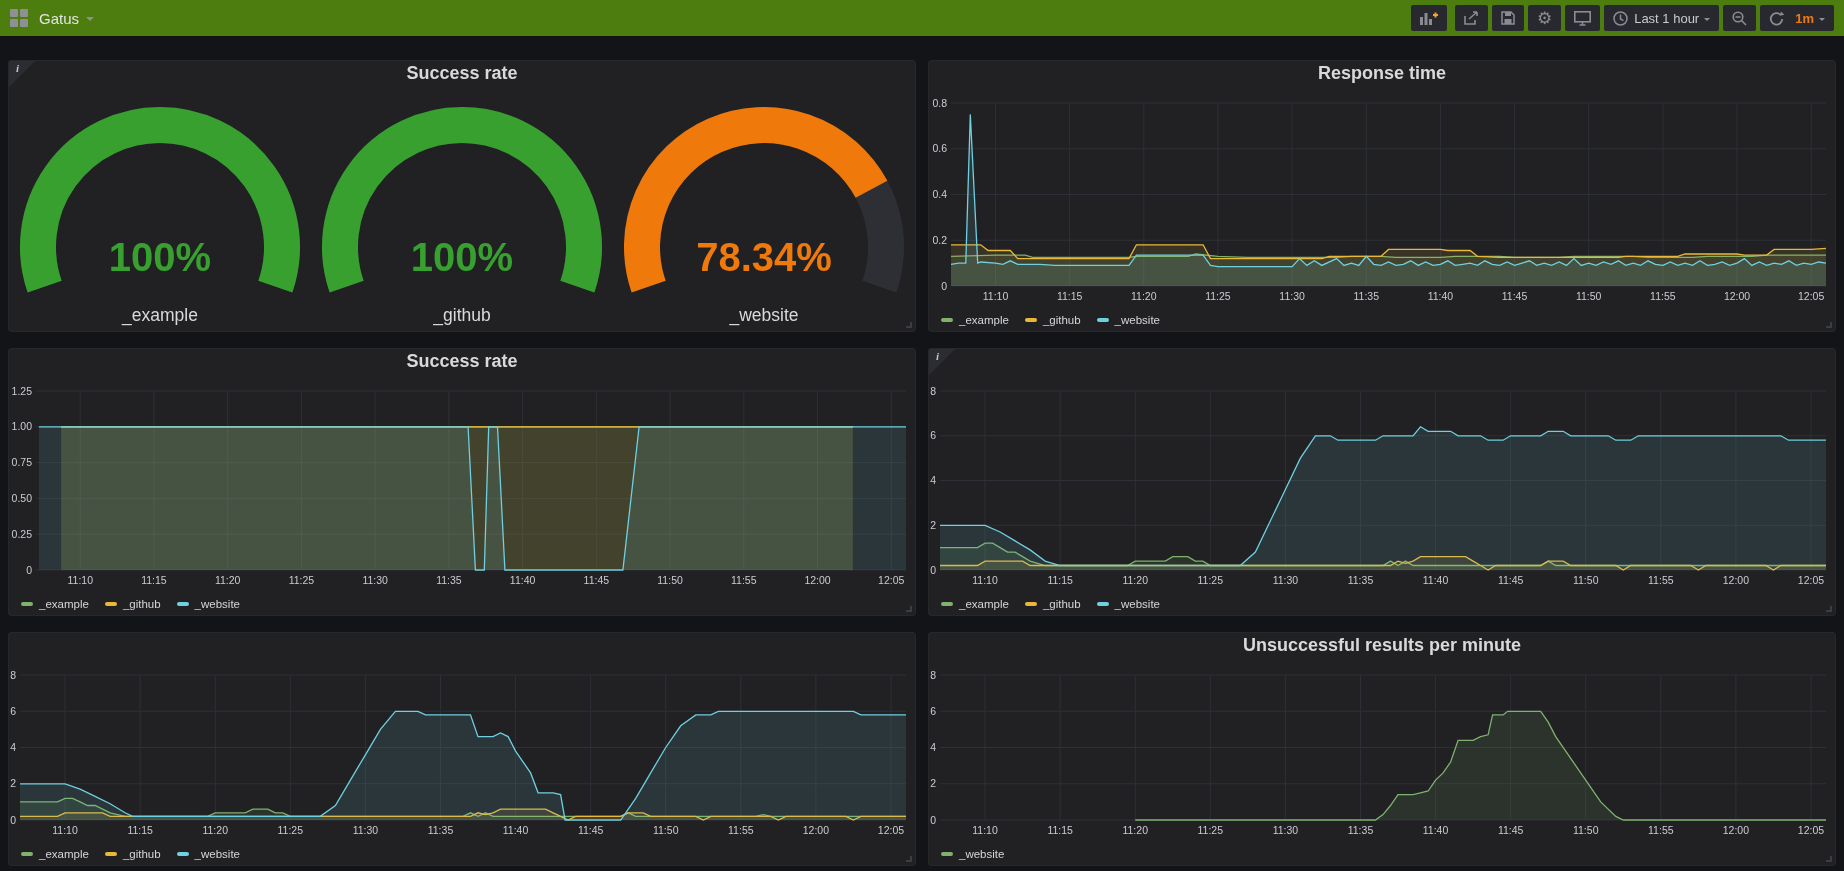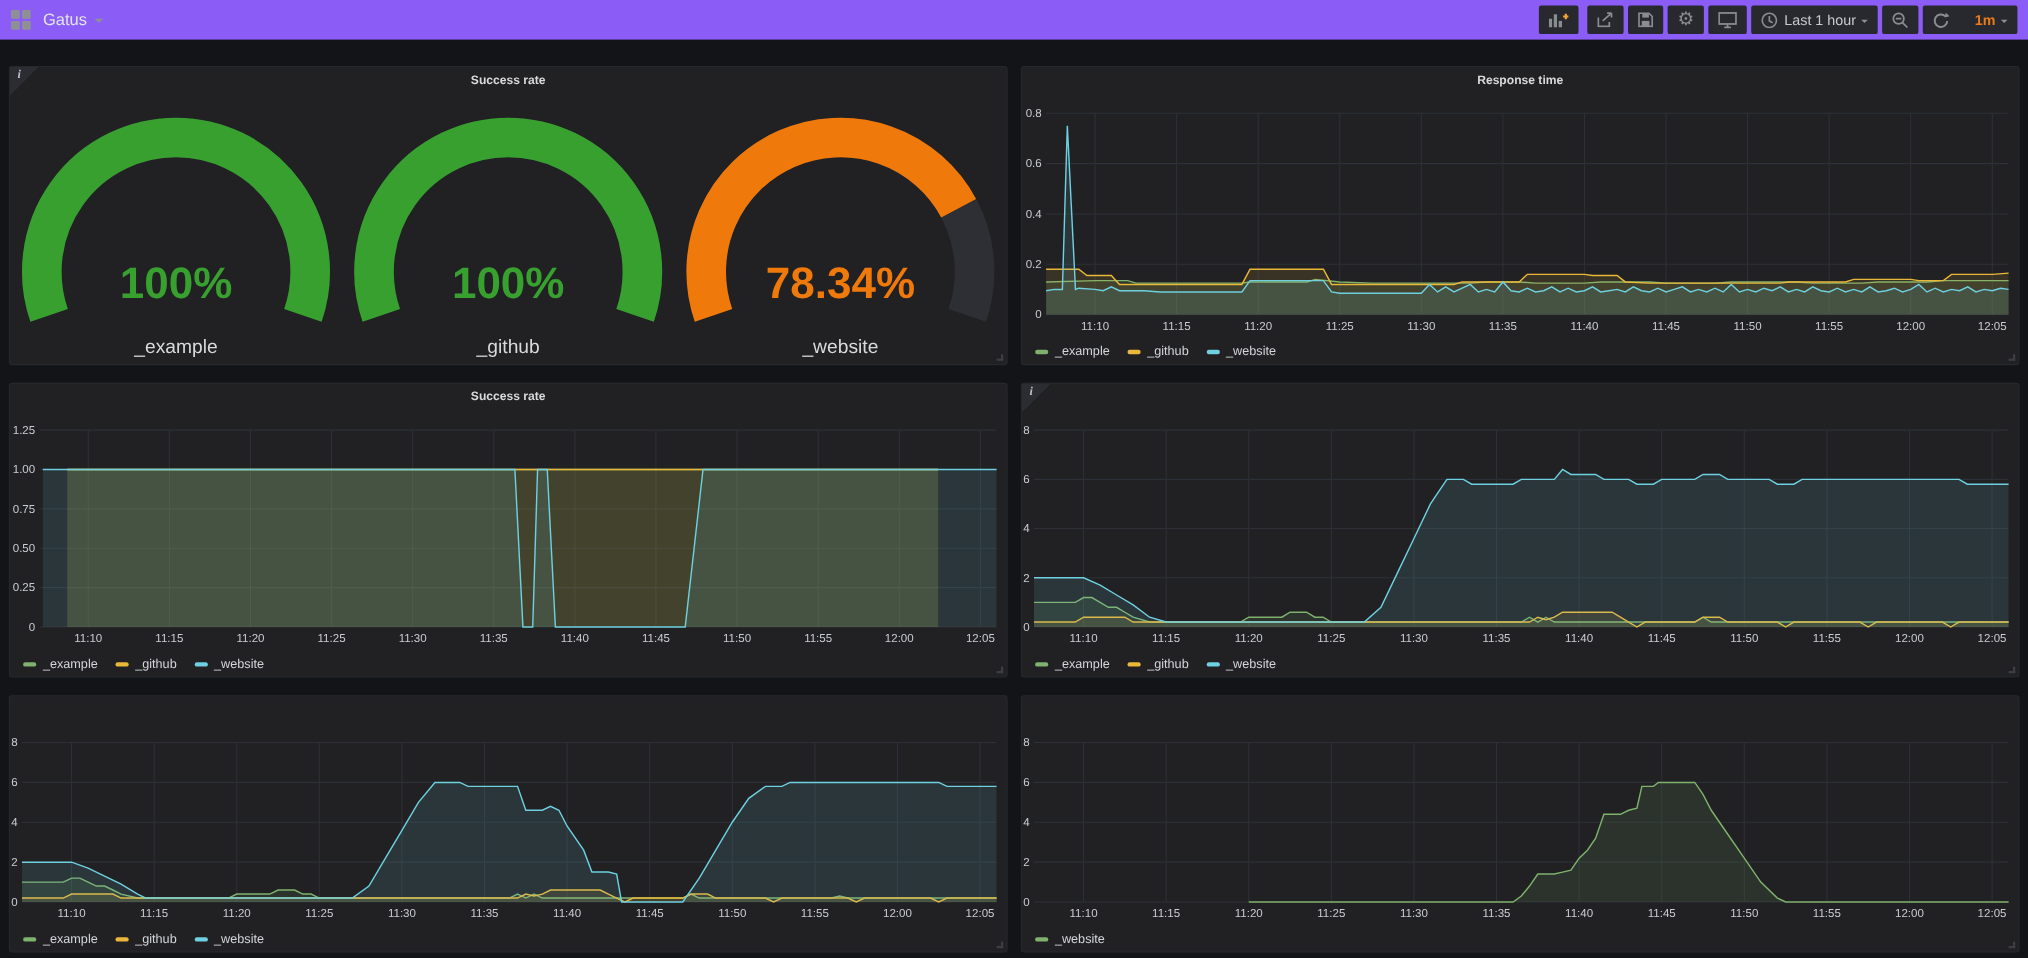--- a/index.html
+++ b/index.html
@@ -1,33 +1,33 @@
 <!DOCTYPE html>
 <html><head>
 <meta charset="utf-8">
 <style>
 *{box-sizing:border-box;margin:0;padding:0}
 html,body{width:1844px;height:871px}
 body{background:#131417;font-family:"Liberation Sans",sans-serif;overflow:hidden}
-.topnav{height:36px;background:#8b5cf6;display:flex;align-items:center;padding:0 10px}
+.topnav{height:36px;background:#4d7c0f;display:flex;align-items:center;padding:0 10px}
 .brand{display:flex;align-items:center;cursor:pointer}
 .grid-icon{display:grid;grid-template-columns:8px 8px;grid-gap:2px;margin-right:11px}
 .grid-icon span{width:8px;height:8px;background:#8e9096;border-radius:1px}
 .brand-name{color:#e3e4e6;font-size:15px}
 .caret{width:0;height:0;border-left:4px solid transparent;border-right:4px solid transparent;border-top:4px solid #8e9096;margin-left:7px;margin-top:2px}
 .caret.small{border-left-width:3.5px;border-right-width:3.5px;border-top-width:3.5px;margin-left:5px}
 .nav-right{margin-left:auto;display:flex;align-items:center}
 .nav-btn{height:26px;background:#28292e;border-radius:2px;display:flex;align-items:center;padding:0 9px;color:#c7cacf;font-size:13px;margin-left:4px;cursor:pointer}
 .nav-btn svg{display:block}
 .gear-glyph{font-size:17px;color:#898c92;line-height:1;font-family:"DejaVu Sans",sans-serif}
 .gap8{margin-left:8px}.gap16{}
 .orange{color:#eb7b18;font-weight:bold}
 .dash{padding:24px 8px 0;display:grid;grid-template-columns:1fr 1fr;grid-column-gap:12px;grid-row-gap:16px;grid-template-rows:272px 268px 234px}
 .panel{background:#212124;border:1px solid #27282c;border-radius:3px;position:relative}
-.panel-title{height:24px;display:flex;align-items:center;justify-content:center;color:#d8d9da;font-size:11px;font-weight:700;cursor:pointer}
+.panel-title{height:24px;display:flex;align-items:center;justify-content:center;color:#d8d9da;font-size:18px;font-weight:700;cursor:pointer}
 .chart-area{position:absolute;left:0;right:0;top:24px;bottom:26px}
 .chart-area svg{display:block;width:100%;height:100%}
 .legend{position:absolute;left:12px;bottom:5px;display:flex;align-items:center}
 .legend-item{display:flex;align-items:center;margin-right:16px;cursor:pointer}
 .legend-swatch{width:12px;height:4px;border-radius:2px;margin-right:6px}
 .legend-label{color:#d4d6d9;font-size:11.5px}
 .gauges{position:absolute;left:0;right:0;top:24px;bottom:0;display:flex}
 .gauge-cell{flex:1;position:relative}
 .gauge-cell svg{display:block;width:100%;height:100%}
 .info-corner{position:absolute;top:0;left:0;width:0;height:0;border-top:26px solid #2c2d32;border-right:26px solid transparent}
@@ -91,21 +91,21 @@
       <svg width="15" height="15" viewBox="0 0 15 15">
         <circle cx="6" cy="6" r="4.8" fill="none" stroke="#898c92" stroke-width="1.6"></circle>
         <path d="M3.5 6h5M9.5 9.5L14 14" stroke="#898c92" stroke-width="1.6"></path>
       </svg>
     </div>
     <div class="nav-btn">
       <svg width="16" height="15" viewBox="0 0 16 15">
         <path d="M13.2 8a5.7 5.7 0 1 1-1.7-4.2" fill="none" stroke="#898c92" stroke-width="1.8"></path>
         <path d="M12 0.6 L15.3 3.8 L10.8 4.8 Z" fill="#898c92"></path>
       </svg>
-      <span class="orange" style="margin-left:22px">1m</span>
+      <span class="orange" style="margin-left:10px">1m</span>
       <span class="caret small"></span>
     </div>
   </div>
 </div>
 
 <div class="dash">
   <div class="panel" id="gauge-panel">
     <div class="info-corner"></div>
       <span class="info-i">i</span>
     <div class="panel-title">Success rate</div>
@@ -381,20 +381,21 @@
           <span class="legend-label">_github</span>
         </span>
         <span class="legend-item">
           <span class="legend-swatch" style="background: rgb(110, 208, 224);"></span>
           <span class="legend-label">_website</span>
         </span>
       </div>
     <div class="resize-corner"></div>
   </div>
   <div class="panel">
+    <div class="panel-title">Unsuccessful results per minute</div>
     <div class="chart-area">
         <svg viewBox="0 0 906 182">
           <line x1="11" y1="163" x2="897" y2="163" stroke="#2d3036" stroke-width="1"></line>
           <text x="7" y="166.5" text-anchor="end" font-size="10.5" fill="#c9ccd1">0</text>
           <line x1="11" y1="126.75" x2="897" y2="126.75" stroke="#2d3036" stroke-width="1"></line>
           <text x="7" y="130.25" text-anchor="end" font-size="10.5" fill="#c9ccd1">2</text>
           <line x1="11" y1="90.5" x2="897" y2="90.5" stroke="#2d3036" stroke-width="1"></line>
           <text x="7" y="94" text-anchor="end" font-size="10.5" fill="#c9ccd1">4</text>
           <line x1="11" y1="54.25" x2="897" y2="54.25" stroke="#2d3036" stroke-width="1"></line>
           <text x="7" y="57.75" text-anchor="end" font-size="10.5" fill="#c9ccd1">6</text>

